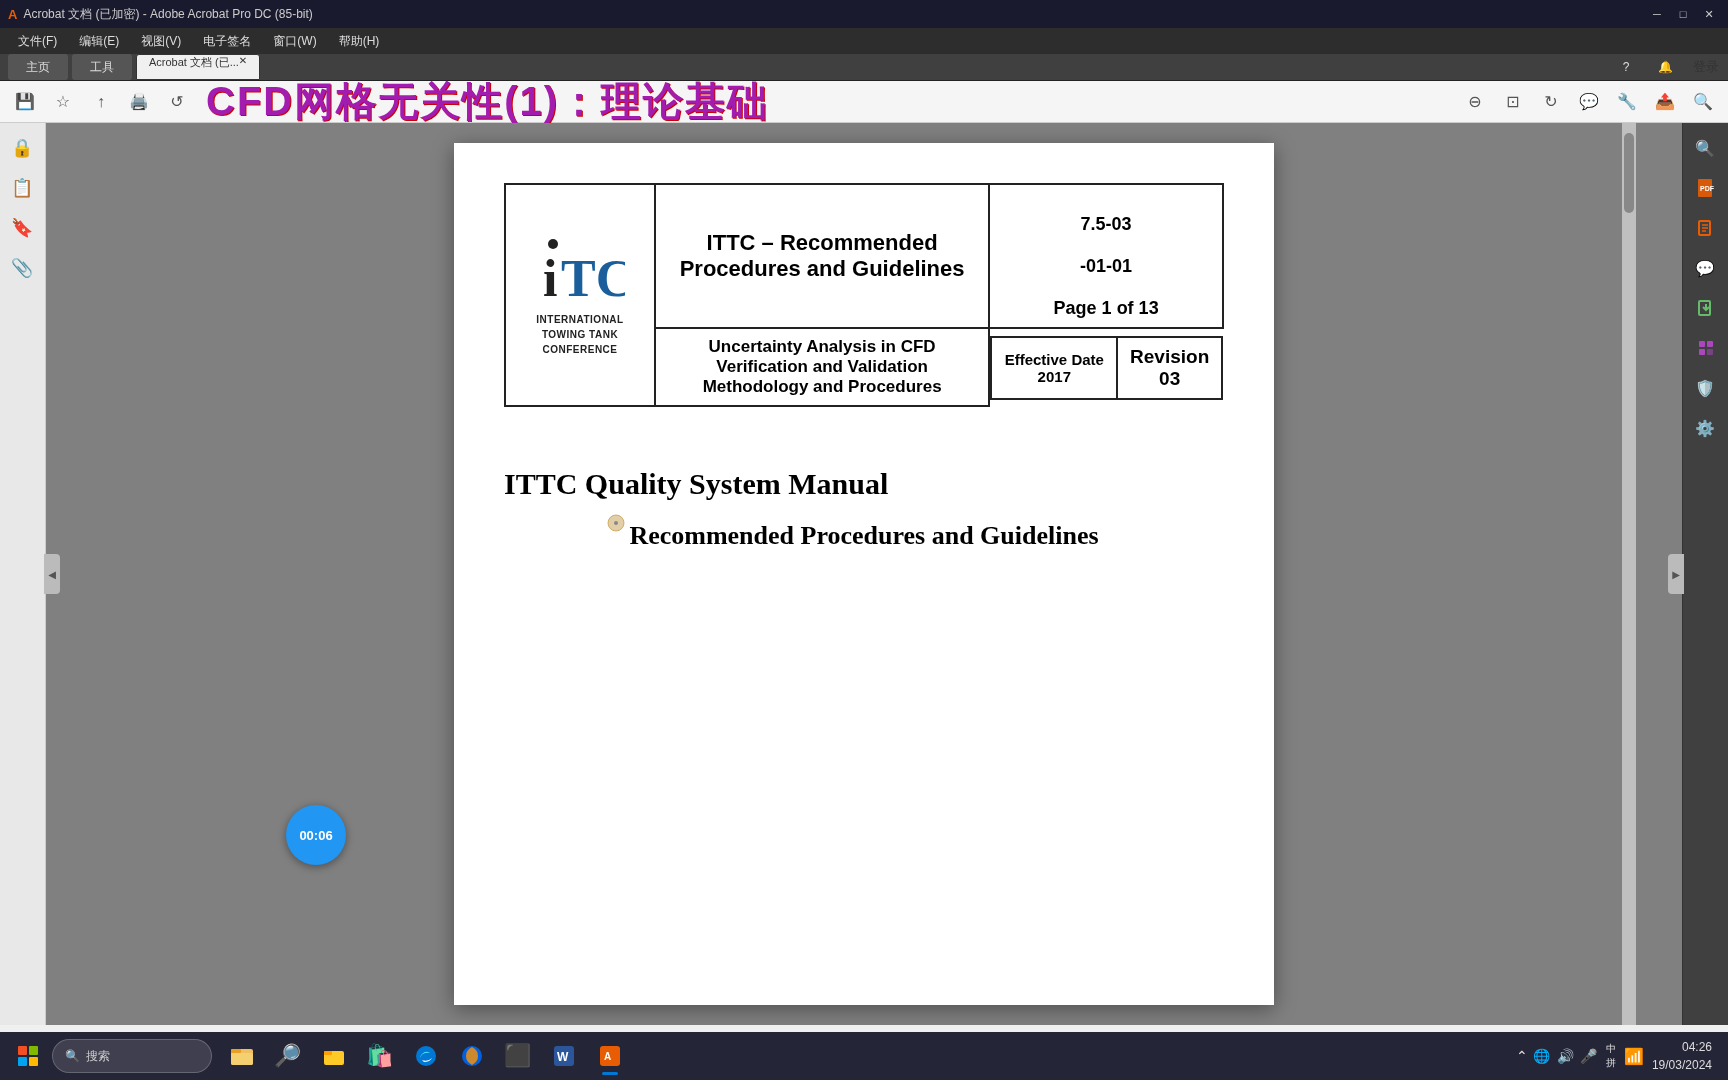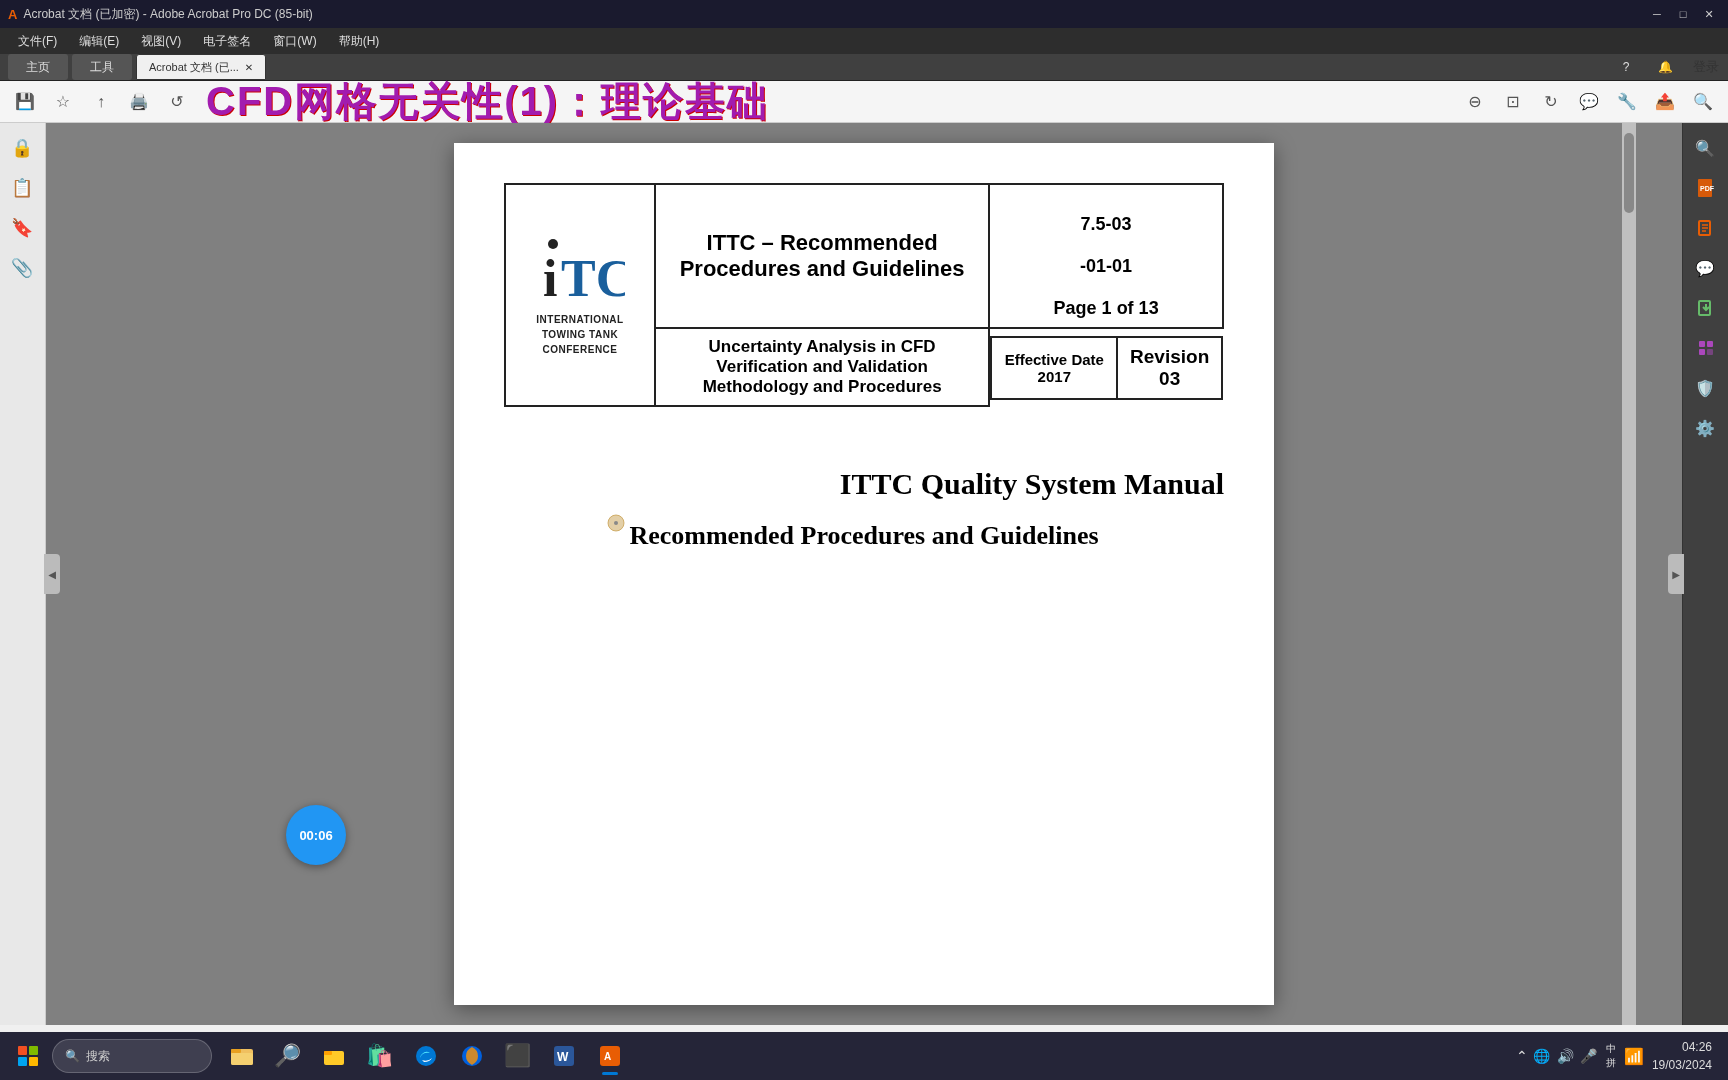--- a/index.html
+++ b/index.html
@@ -73,21 +73,21 @@
     }
     .tab {
       height: 26px;
       background: #606060;
       border: 1px solid #333;
       color: #ddd;
       font-size: 11px;
       padding: 0 12px;
       cursor: pointer;
       border-radius: 3px 3px 0 0;
-      display: flex; align-items: center; gap: 6px;
+      display: flex; align-items: flex-start; gap: 0;
     }
     .tab.active { background: #f0f0f0; color: #333; }
     .tab-close { font-size: 10px; cursor: pointer; }
     .tab-bar-right {
       margin-left: auto;
       display: flex; align-items: center; gap: 8px;
     }
     .tab-bar-right span { color: #ddd; font-size: 12px; cursor: pointer; }
 
     
@@ -228,21 +228,21 @@
       font-size: 10px;
       color: #222;
       font-weight: bold;
       text-align: center;
       letter-spacing: 0.5px;
     }
 
     .pdf-main-title {
       font-size: 30px;
       font-weight: bold;
-      text-align: right;
+      text-align: left;
       margin: 60px 0 20px 0;
       font-family: 'Times New Roman', serif;
     }
     .pdf-subtitle {
       font-size: 26px;
       font-weight: bold;
       text-align: center;
       margin: 10px 0;
       font-family: 'Times New Roman', serif;
     }

